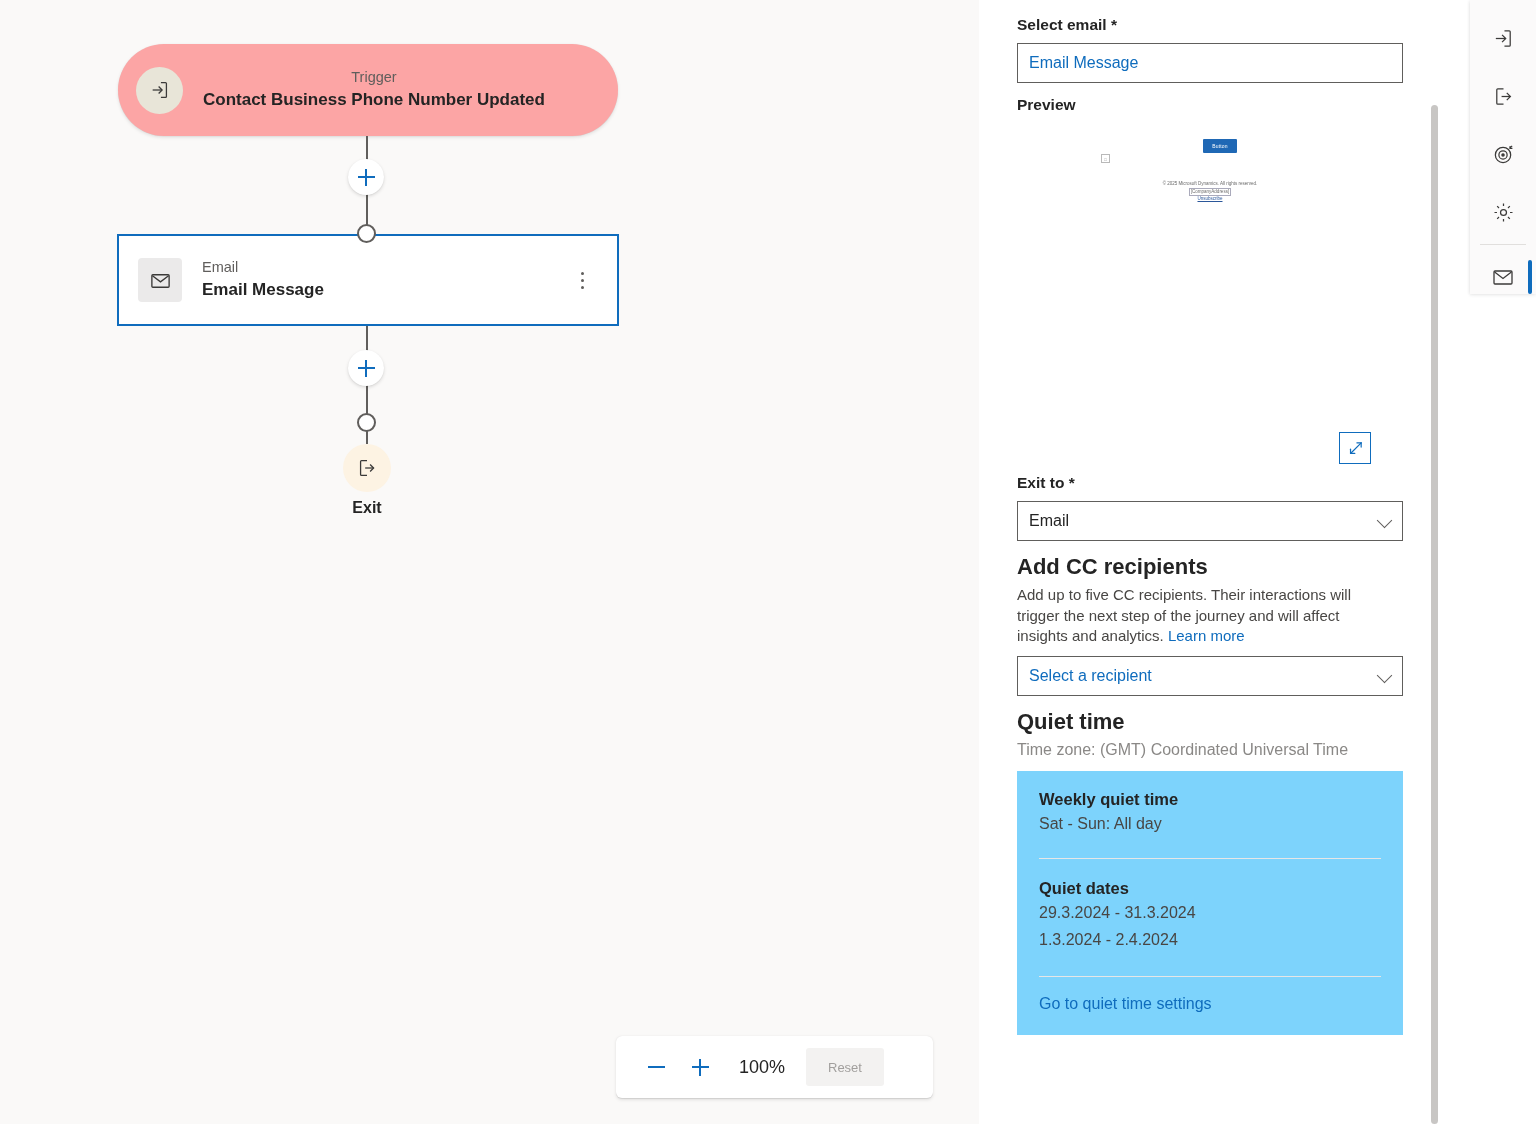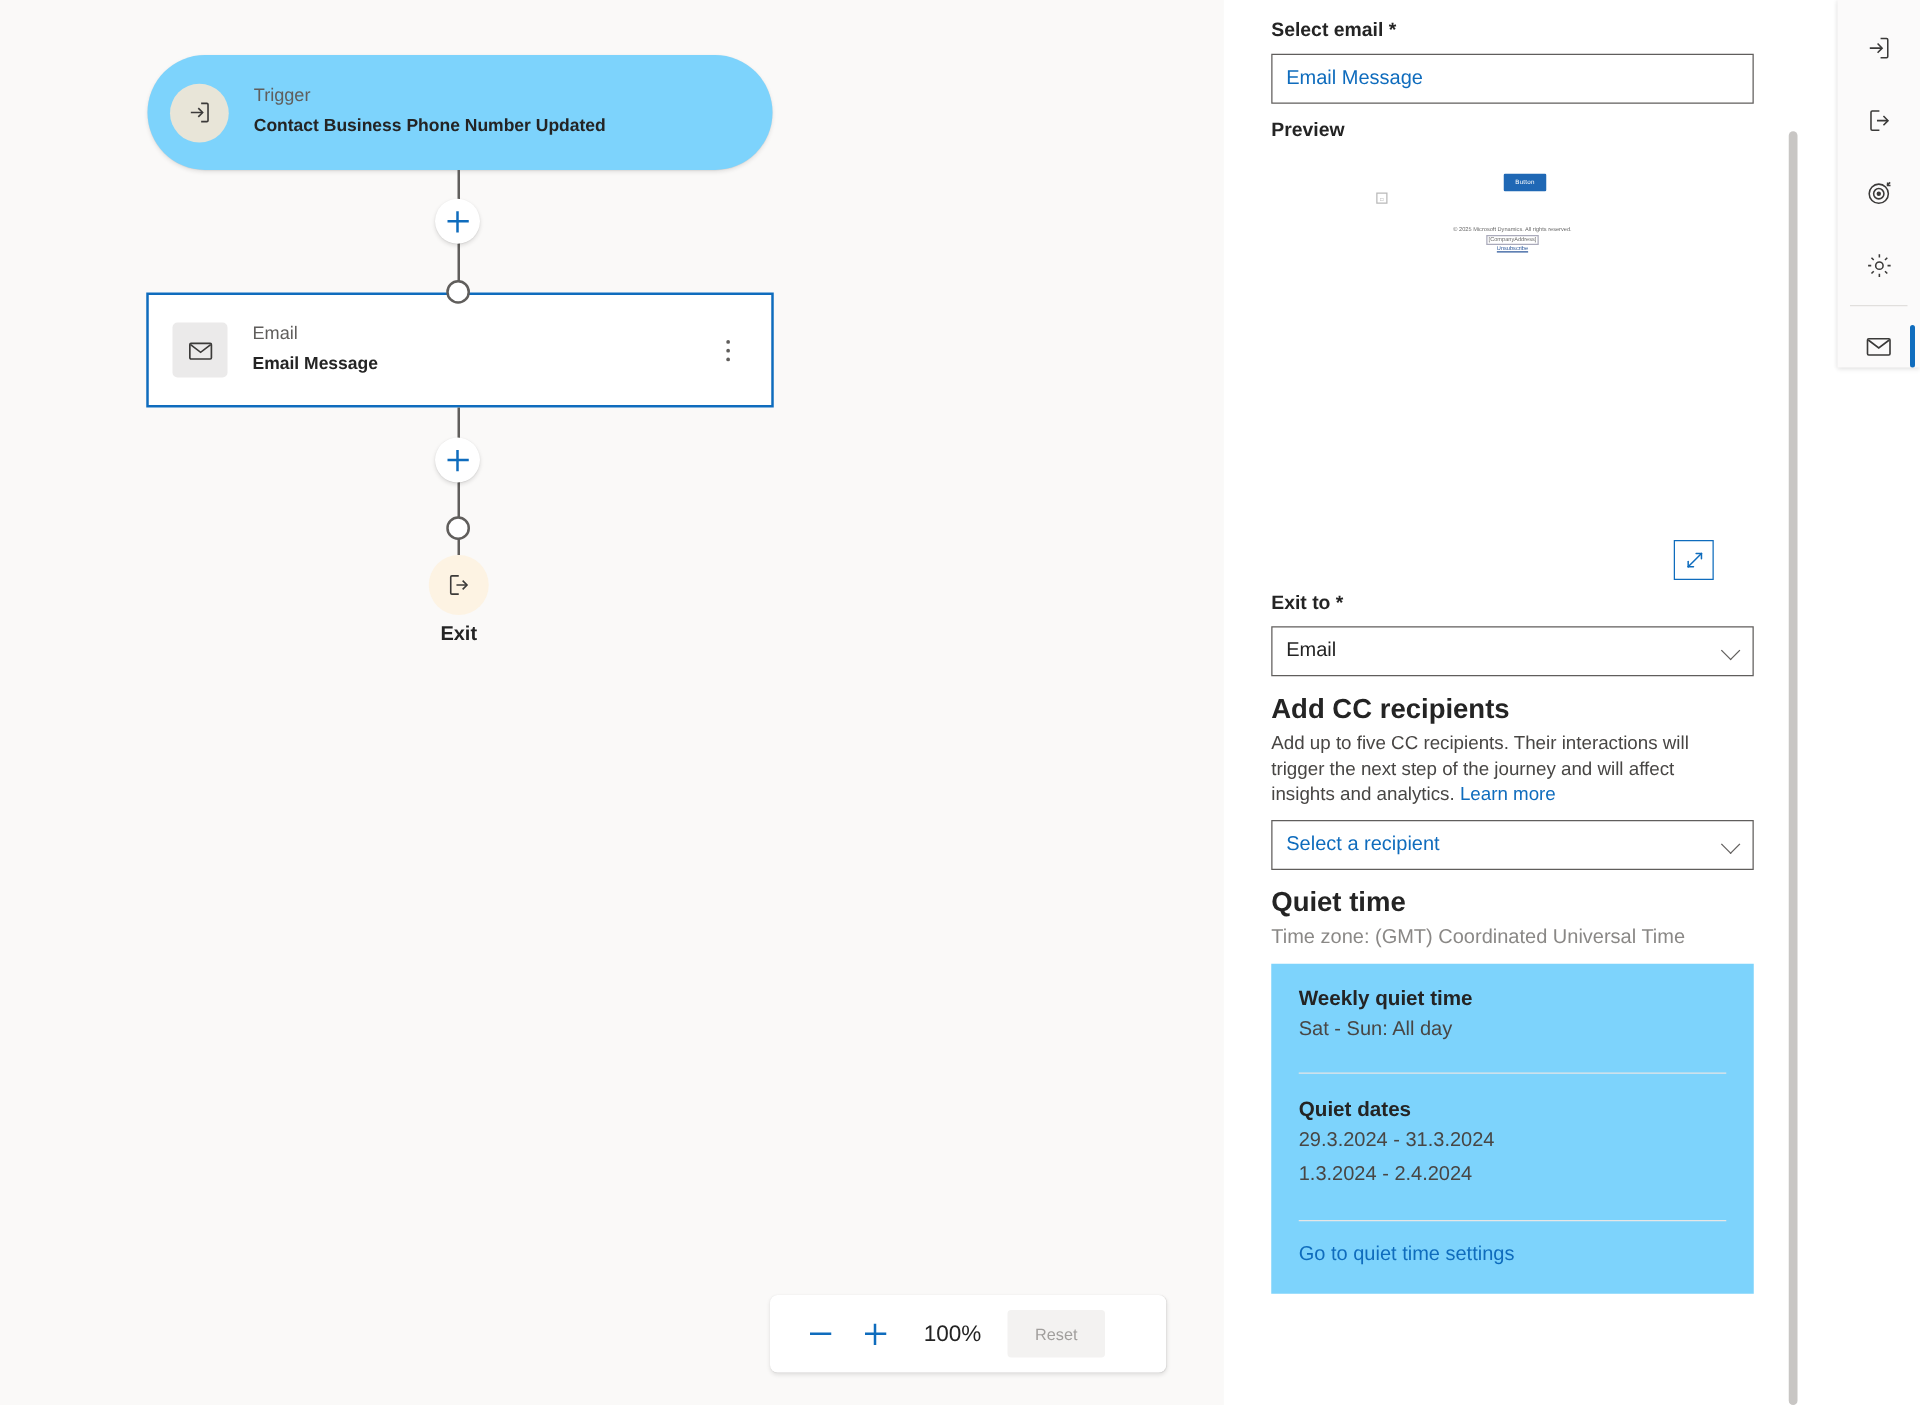--- a/index.html
+++ b/index.html
@@ -19,37 +19,37 @@
   }
   .canvas-sep {
     position: absolute; top: 0; left: 979px; width: 11px; height: 1124px;
     background: #f3f2f1;
   }
 
   
   .node-trigger {
     position: absolute; left: 118px; top: 44px;
     width: 500px; height: 92px;
-    background: #7dd3fc;
+    background: #fca5a5;
     border-radius: 46px;
     box-shadow: 0 1.6px 3.6px rgba(0,0,0,.10), 0 .3px .9px rgba(0,0,0,.09);
-    display: flex; align-items: center; padding-left: 18px;
+    display: flex; align-items: center; padding-left: 18px; text-align: center;
   }
   .trigger-ico {
     width: 47px; height: 47px; border-radius: 50%;
     background: #e8e5d8;
     display: flex; align-items: center; justify-content: center;
     flex: 0 0 auto;
   }
   .node-texts { margin-left: 20px; }
   .node-kind {
     font-size: 14.5px; color: #605e5c; line-height: 19px;
   }
   .node-title {
-    font-size: 14px; font-weight: bold; color: #242424; line-height: 24px;
+    font-size: 17px; font-weight: bold; color: #242424; line-height: 24px;
     margin-top: 1px;
   }
 
   
   .node-email {
     position: absolute; left: 117px; top: 234px;
     width: 502px; height: 92px;
     background: #ffffff;
     border: 2px solid #0f6cbd;
     display: flex; align-items: center; padding-left: 19px;

